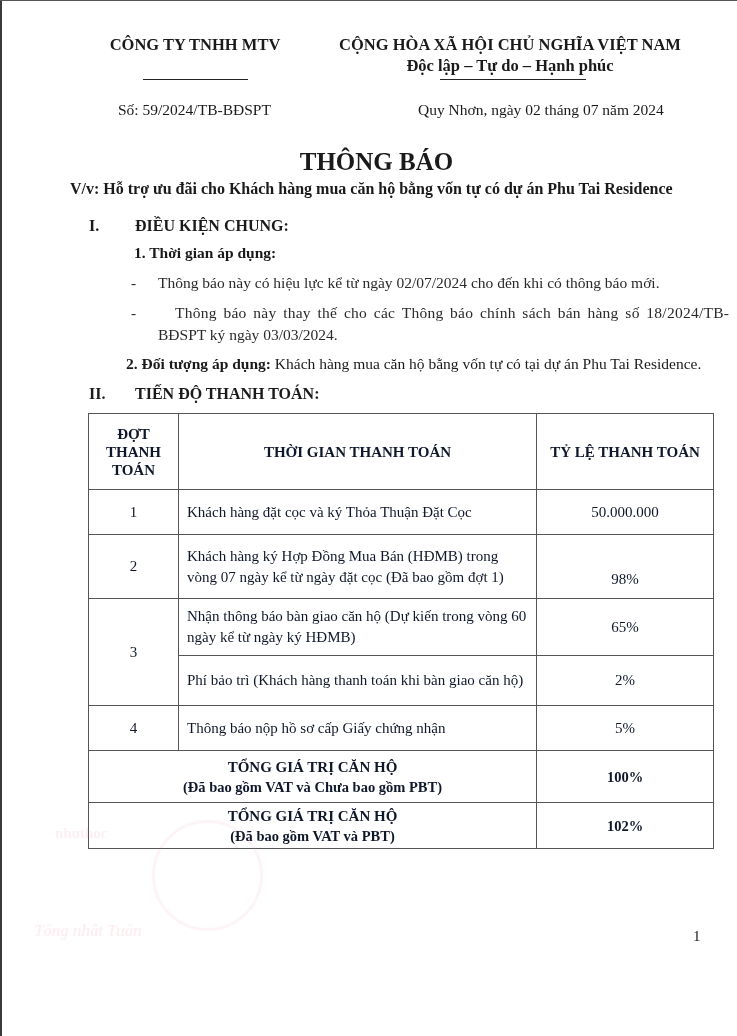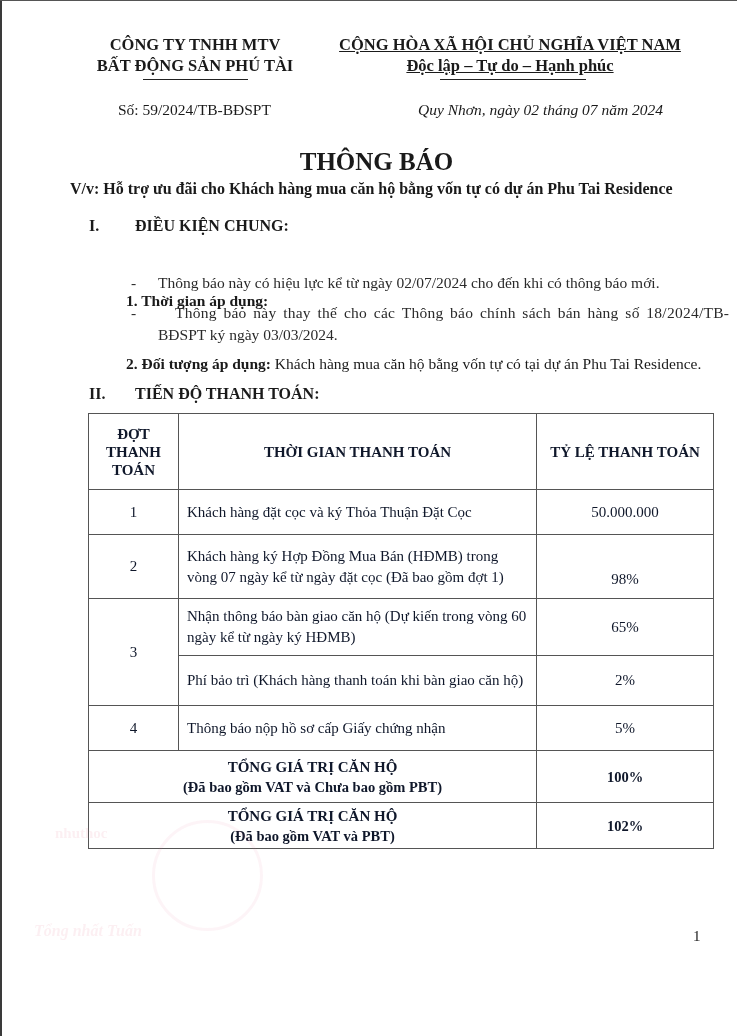--- a/index.html
+++ b/index.html
@@ -7,25 +7,25 @@
     width: 737px; height: 1036px; position: relative; overflow: hidden;
     background: #ffffff; color: #1a1a1a;
     font-family: "Liberation Serif", "DejaVu Serif", serif;
   }
   .edge-left { position: absolute; left: 0; top: 0; width: 2px; height: 1036px; background: #3a3a3a; }
   .edge-top { position: absolute; left: 0; top: 0; width: 737px; height: 1px; background: #555; }
   .abs { position: absolute; white-space: nowrap; }
   .b { font-weight: bold; }
 
   .hdr-left { left: 90px; top: 34px; width: 210px; font-size: 16.5px; font-weight: bold; line-height: 21px; text-align: center; }
-  .hdr-right { left: 320px; top: 34px; width: 380px; font-size: 16.5px; font-weight: bold; line-height: 21px; text-align: center; text-decoration: underline; }
+  .hdr-right { left: 320px; top: 34px; width: 380px; font-size: 16.5px; font-weight: bold; line-height: 21px; text-align: center; }
   .uline-left { position: absolute; left: 143px; top: 79px; width: 105px; height: 1px; background: #222; }
   .uline-right { position: absolute; left: 440px; top: 79px; width: 146px; height: 1px; background: #222; }
   .ref-no { left: 118px; top: 101px; font-size: 15.5px; }
-  .date-line { left: 418px; top: 101px; font-size: 15.5px; font-style: italic; }
+  .date-line { left: 418px; top: 101px; font-size: 15.5px; }
 
   .title { left: 0; width: 737px; top: 148px; font-size: 25px; font-weight: bold; text-align: center; padding-left: 8px; }
   .subtitle { left: 70px; top: 180px; font-size: 16px; font-weight: bold; }
 
   .sec { font-size: 16px; font-weight: bold; }
   .sec .num { display: inline-block; width: 46px; }
   .sub { font-size: 15.5px; }
   .bullet { font-size: 15.5px; color: #2a2a2a; }
   .dash { position: absolute; left: 131px; }
 
@@ -45,41 +45,40 @@
   .page-num { left: 693px; top: 928px; font-size: 15px; }
 </style>
 </head>
 <body>
 
 <div class="edge-left"></div>
 <div class="edge-top"></div>
 
 <div class="abs hdr-left">
   <div>CÔNG TY TNHH MTV</div>
-  <div>BẤT ĐỘNG SẢN PHÚ TÀI</div>
 </div>
 <div class="uline-left"></div>
 
 <div class="abs hdr-right">
   <div>CỘNG HÒA XÃ HỘI CHỦ NGHĨA VIỆT NAM</div>
   <div>Độc lập – Tự do – Hạnh phúc</div>
 </div>
 <div class="uline-right"></div>
 
 <div class="abs ref-no">Số: 59/2024/TB-BĐSPT</div>
 <div class="abs date-line">Quy Nhơn, ngày 02 tháng 07 năm 2024</div>
 
 <div class="abs title">THÔNG BÁO</div>
 <div class="abs subtitle">V/v: Hỗ trợ ưu đãi cho Khách hàng mua căn hộ bằng vốn tự có dự án Phu Tai Residence</div>
 
 <div class="abs sec" style="left:89px; top:217px;">
   <span class="num">I.</span><span>ĐIỀU KIỆN CHUNG:</span>
 </div>
 
-<div class="abs sub b" style="left:126px; top:244px;margin-top:48px;">1. Thời gian áp dụng:</div>
+<div class="abs sub b" style="left:134px; top:244px;">1. Thời gian áp dụng:</div>
 
 <div class="abs bullet" style="left:0; top:274px; width:737px;">
   <span class="dash">-</span>
   <span style="position:absolute; left:158px;">Thông báo này có hiệu lực kể từ ngày 02/07/2024 cho đến khi có thông báo mới.</span>
 </div>
 <div class="abs bullet" style="left:0; top:304px; width:737px;">
   <span class="dash">-</span>
   <span style="position:absolute; left:175px; letter-spacing:0.25px; word-spacing:2.6px;">Thông báo này thay thế cho các Thông báo chính sách bán hàng số 18/2024/TB-</span>
 </div>
 <div class="abs bullet" style="left:158px; top:326px;">BĐSPT ký ngày 03/03/2024.</div>

